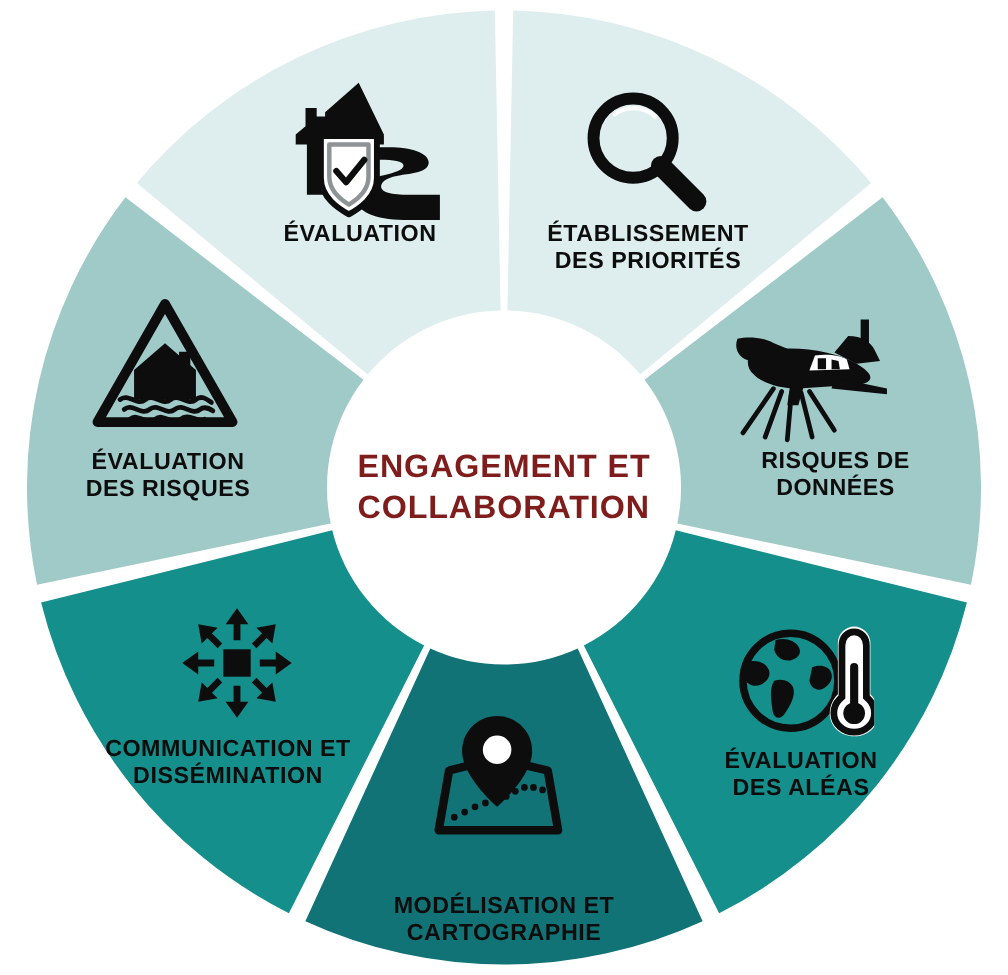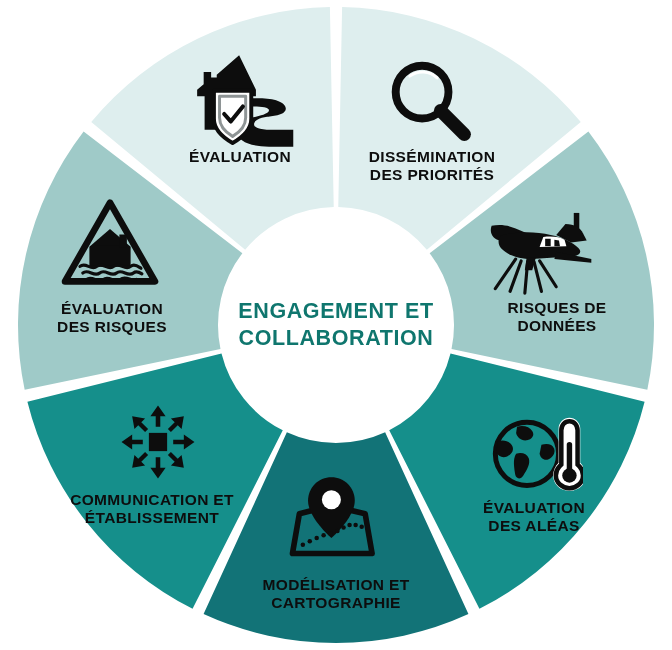--- a/index.html
+++ b/index.html
@@ -17,22 +17,21 @@
     line-height:1.18;
     letter-spacing:0.35px;
     white-space:pre-line;
     transform:translate(-50%,-50%);
     pointer-events:none;
   }
   .center-label{
     position:absolute;
     left:336px; top:325px;
     transform:translate(-50%,-50%);
-    text-align:center;
-    color:#0f766e;
+    color:#7f1d1d;
     font-family:"Liberation Sans",sans-serif;
     font-weight:bold;
     font-size:21.5px;
     line-height:1.25;
     letter-spacing:0.6px;
     white-space:pre-line;
   }
   .icon-holder{position:absolute;transform:translate(-50%,-50%);}
   .icon-holder svg{display:block;}
 </style>
@@ -85,30 +84,30 @@
         </svg>
       </div>
       <div class="icon-holder" style="left: 110px; top: 242px;">
         <svg width="98" height="90">
           <use href="#sym-flood-warning-icon"></use>
         </svg>
       </div>
     </div>
   <div id="labels-layer">
       <div class="seg-label" style="left: 240px; top: 157px;">ÉVALUATION</div>
-      <div class="seg-label" style="left: 432px; top: 166px;">DISSÉMINATION
+      <div class="seg-label" style="left: 432px; top: 166px;">ÉTABLISSEMENT
 DES PRIORITÉS</div>
       <div class="seg-label" style="left: 557px; top: 317px;">RISQUES DE
 DONNÉES</div>
       <div class="seg-label" style="left: 534px; top: 517px;">ÉVALUATION
 DES ALÉAS</div>
-      <div class="seg-label" style="left: 336px; top: 594px;">MODÉLISATION ET
+      <div class="seg-label" style="left: 336px; top: 614px;">MODÉLISATION ET
 CARTOGRAPHIE</div>
       <div class="seg-label" style="left: 152px; top: 509px;">COMMUNICATION ET
-ÉTABLISSEMENT</div>
+DISSÉMINATION</div>
       <div class="seg-label" style="left: 112px; top: 318px;">ÉVALUATION
 DES RISQUES</div>
     </div>
 
   <div class="center-label">ENGAGEMENT ET
 COLLABORATION</div>
 
 </div>
 
 <svg width="0" height="0" style="position:absolute" aria-hidden="true">

